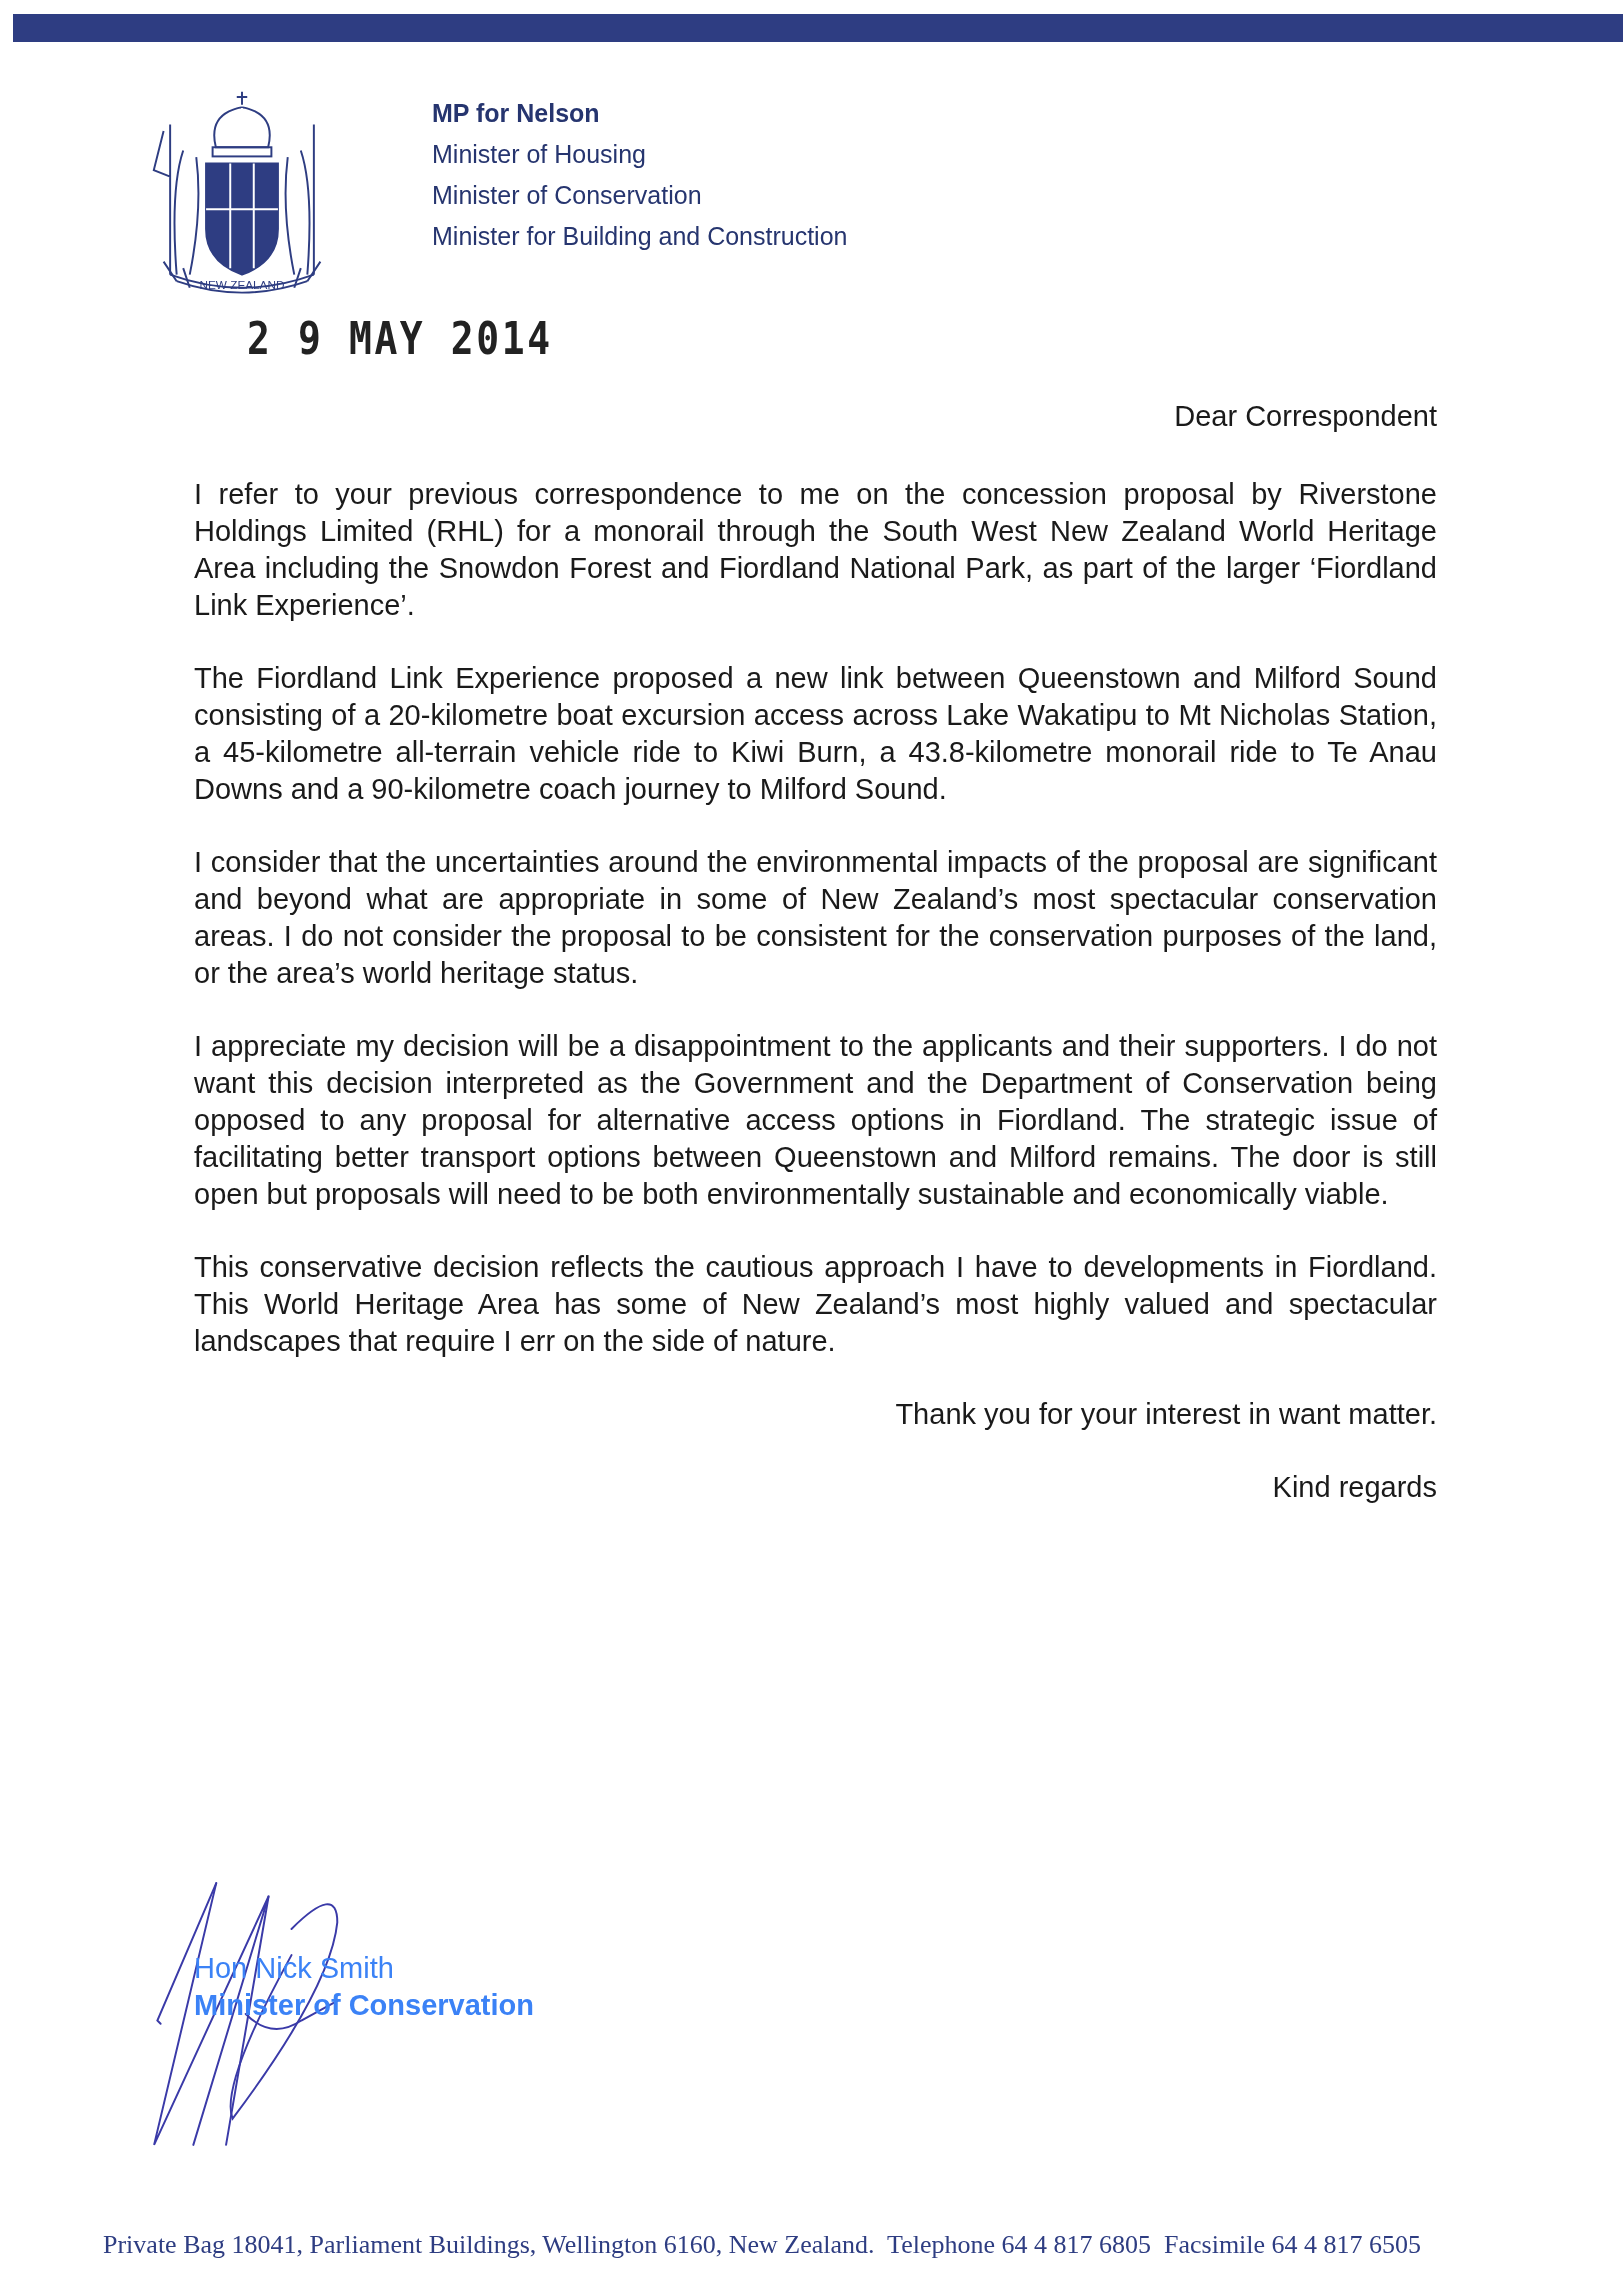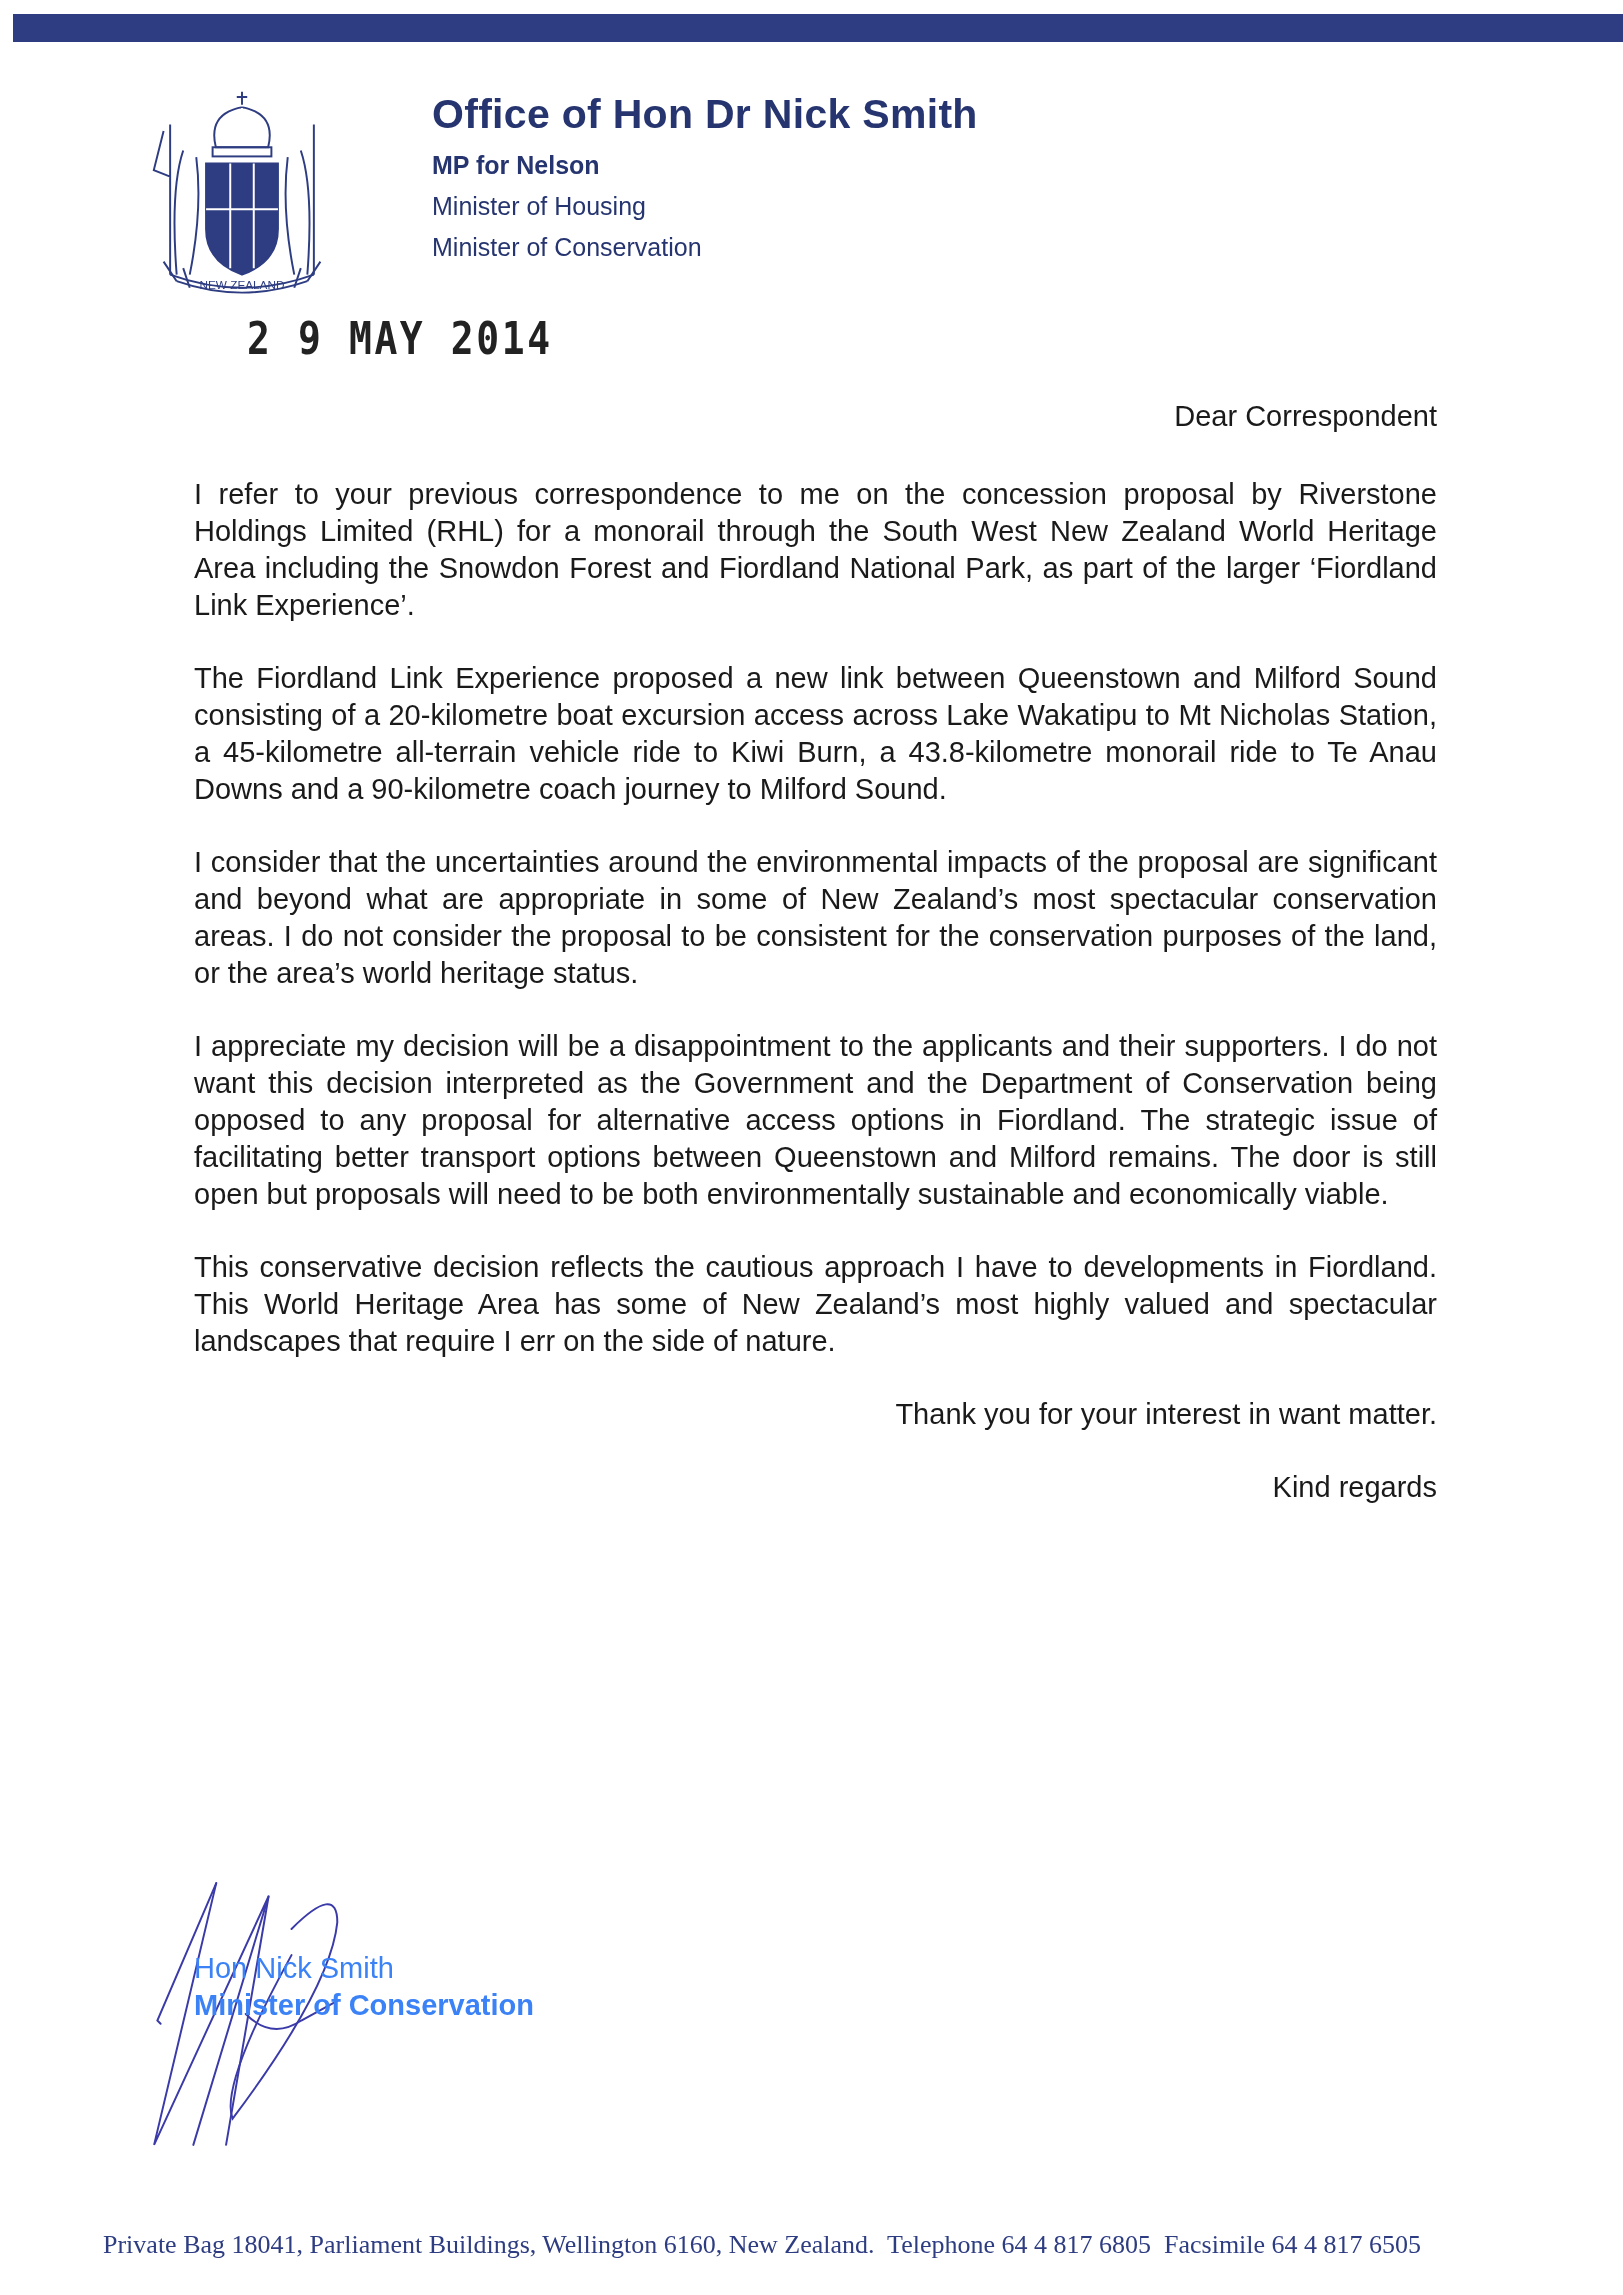--- a/index.html
+++ b/index.html
@@ -41,24 +41,24 @@
     <path d="M260 60 v230 M240 100 q20 60 10 190 M220 110 q-10 80 10 180"></path>
 
     <path d="M40 290 q110 40 220 0"></path>
     <path d="M50 300 q100 35 200 0"></path>
     <path d="M30 270 l20 30 M270 270 l-20 30 M60 280 l10 30 M240 280 l-10 30"></path>
   </g>
   <text x="150" y="312" text-anchor="middle" font-family="Liberation Sans, sans-serif" font-size="18" fill="#2e3d82">NEW ZEALAND</text>
 </svg>
 
 <div class="letterhead">
-  <h1 class="office-title">Office of Hon Dr Nick Smith</h1>
   <p class="role first">MP for Nelson</p>
   <p class="role">Minister of Housing</p>
   <p class="role">Minister of Conservation</p>
+  <p class="role">Minister for Building and Construction</p>
 </div>
 
 <div class="date-stamp">2 9 MAY 2014</div>
 
 <div class="letter-body">
   <p class="salutation nojust">Dear Correspondent</p>
   <p>I refer to your previous correspondence to me on the concession proposal by Riverstone Holdings Limited (RHL) for a monorail through the South West New Zealand World Heritage Area including the Snowdon Forest and Fiordland National Park, as part of the larger ‘Fiordland Link Experience’.</p>
   <p>The Fiordland Link Experience proposed a new link between Queenstown and Milford Sound consisting of a 20-kilometre boat excursion access across Lake Wakatipu to Mt Nicholas Station, a 45-kilometre all-terrain vehicle ride to Kiwi Burn, a 43.8-kilometre monorail ride to Te Anau Downs and a 90-kilometre coach journey to Milford Sound.</p>
   <p>I consider that the uncertainties around the environmental impacts of the proposal are significant and beyond what are appropriate in some of New Zealand’s most spectacular conservation areas. I do not consider the proposal to be consistent for the conservation purposes of the land, or the area’s world heritage status.</p>
   <p>I appreciate my decision will be a disappointment to the applicants and their supporters. I do not want this decision interpreted as the Government and the Department of Conservation being opposed to any proposal for alternative access options in Fiordland. The strategic issue of facilitating better transport options between Queenstown and Milford remains. The door is still open but proposals will need to be both environmentally sustainable and economically viable.</p>

